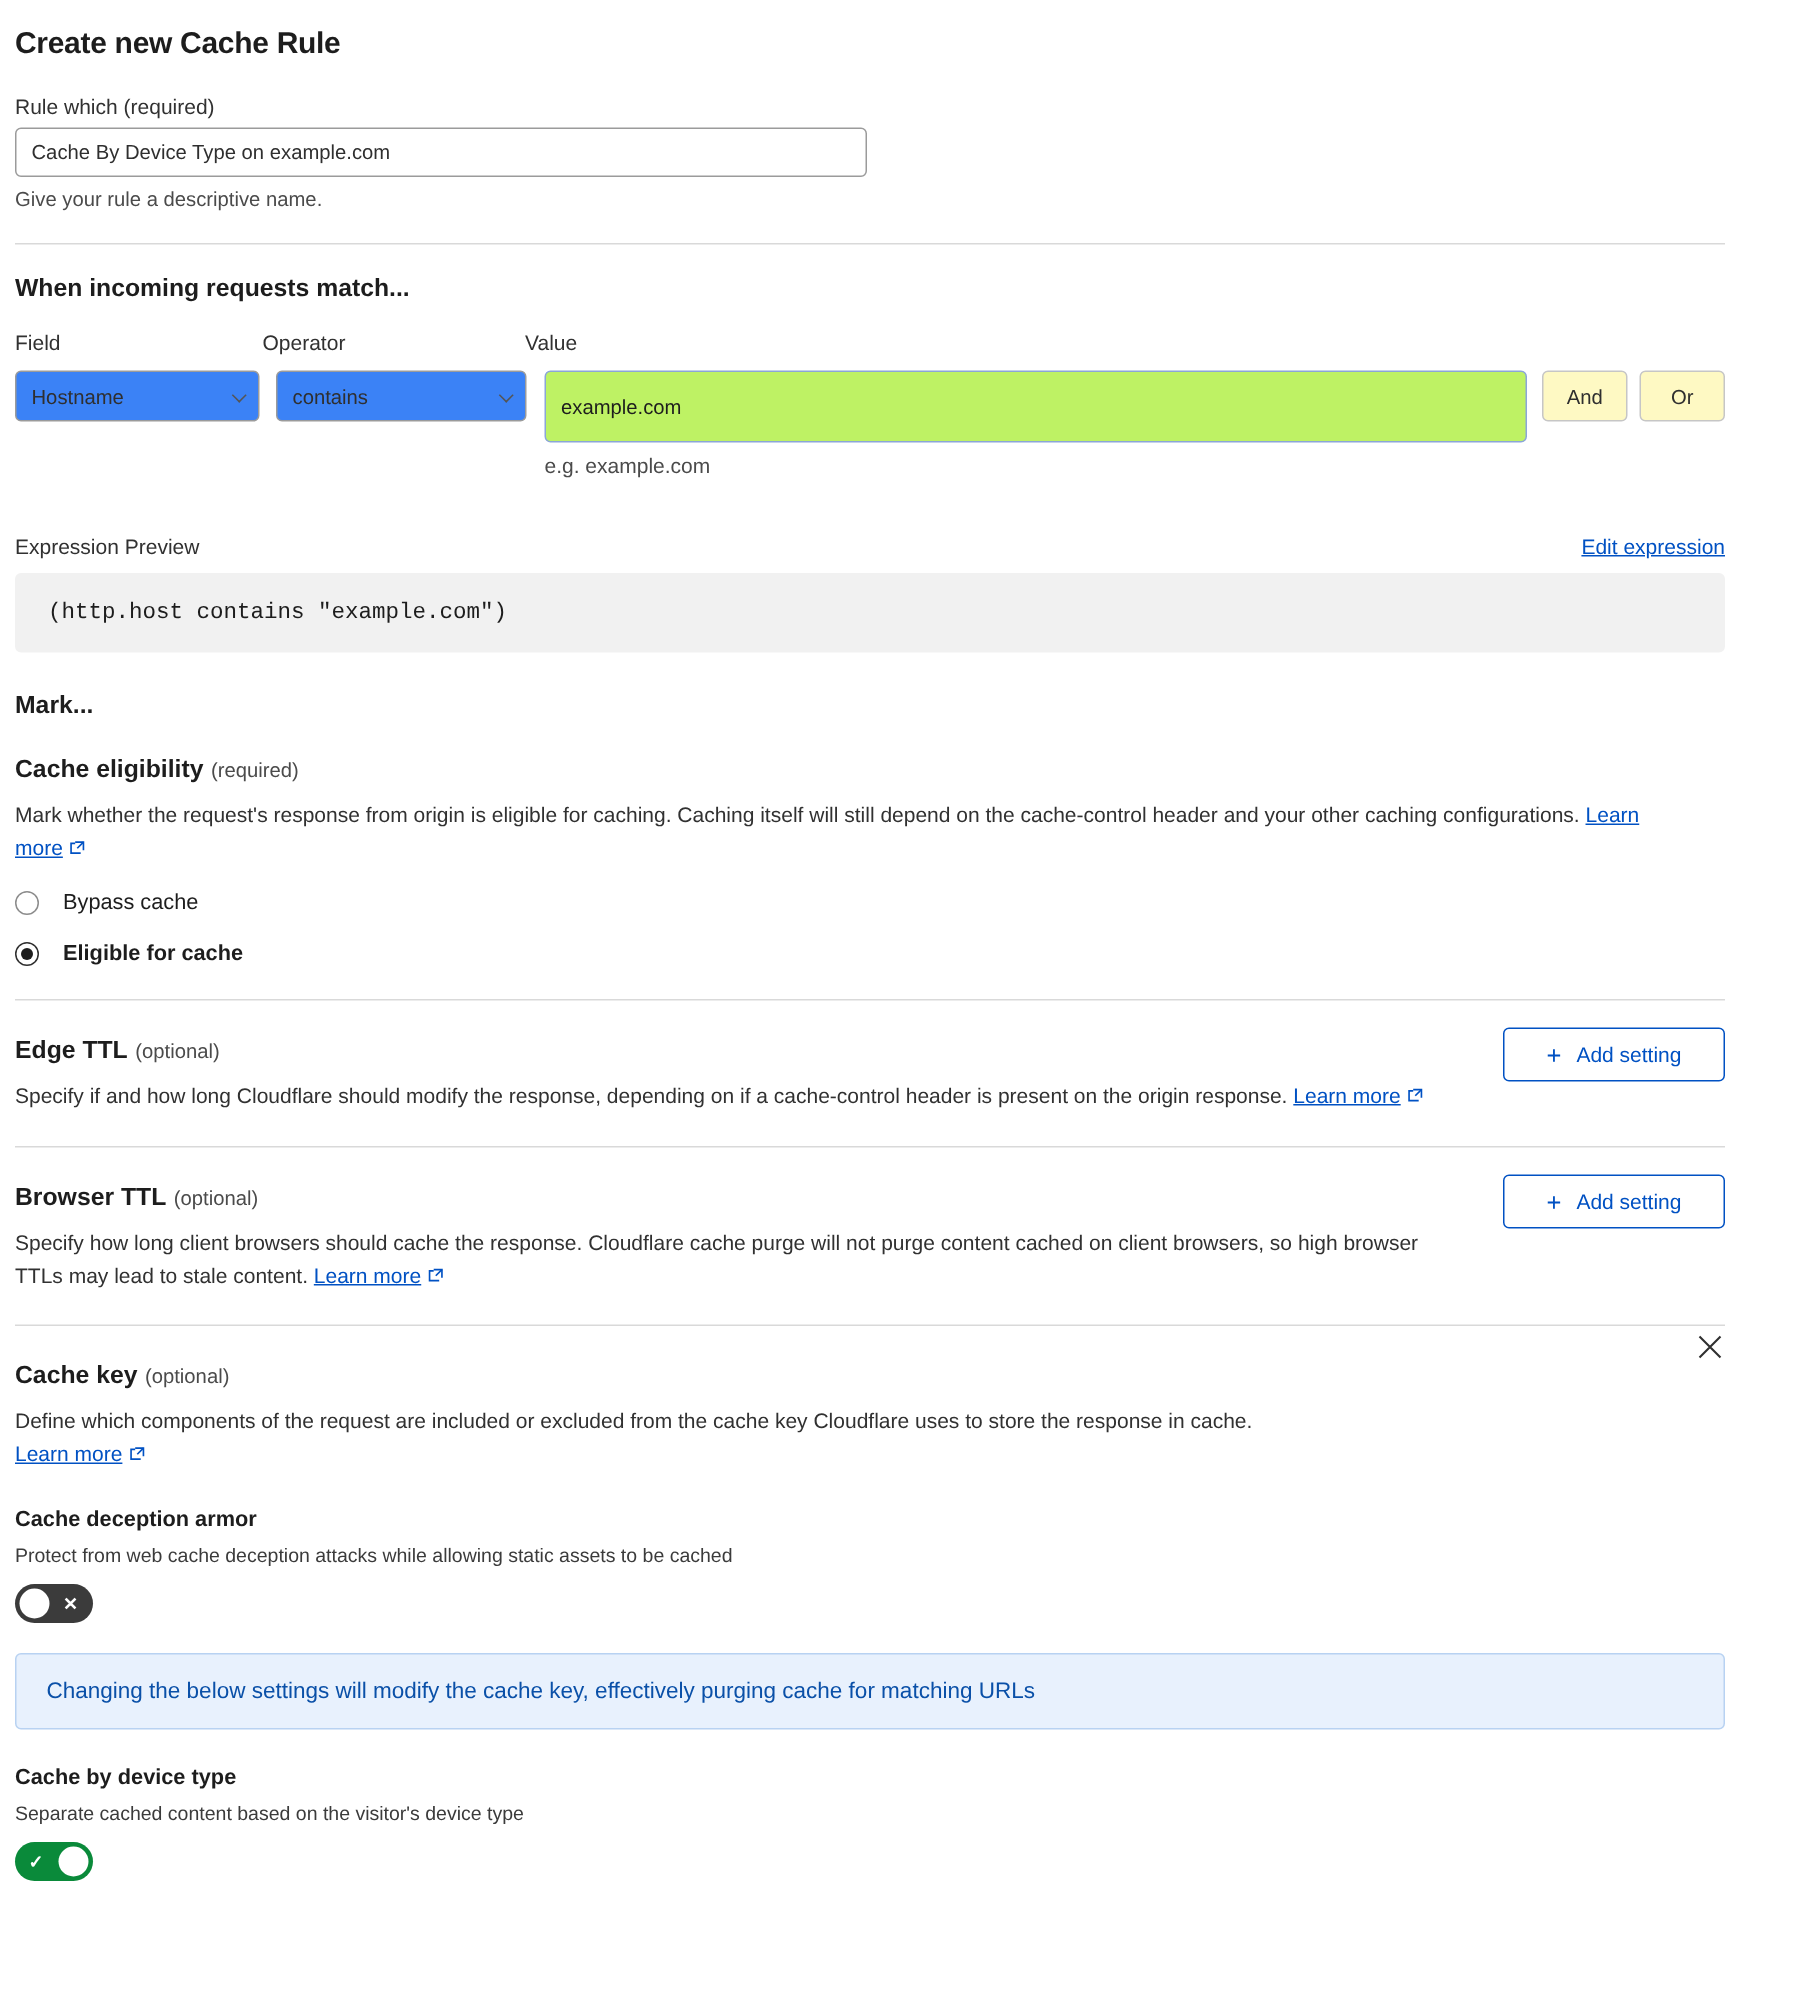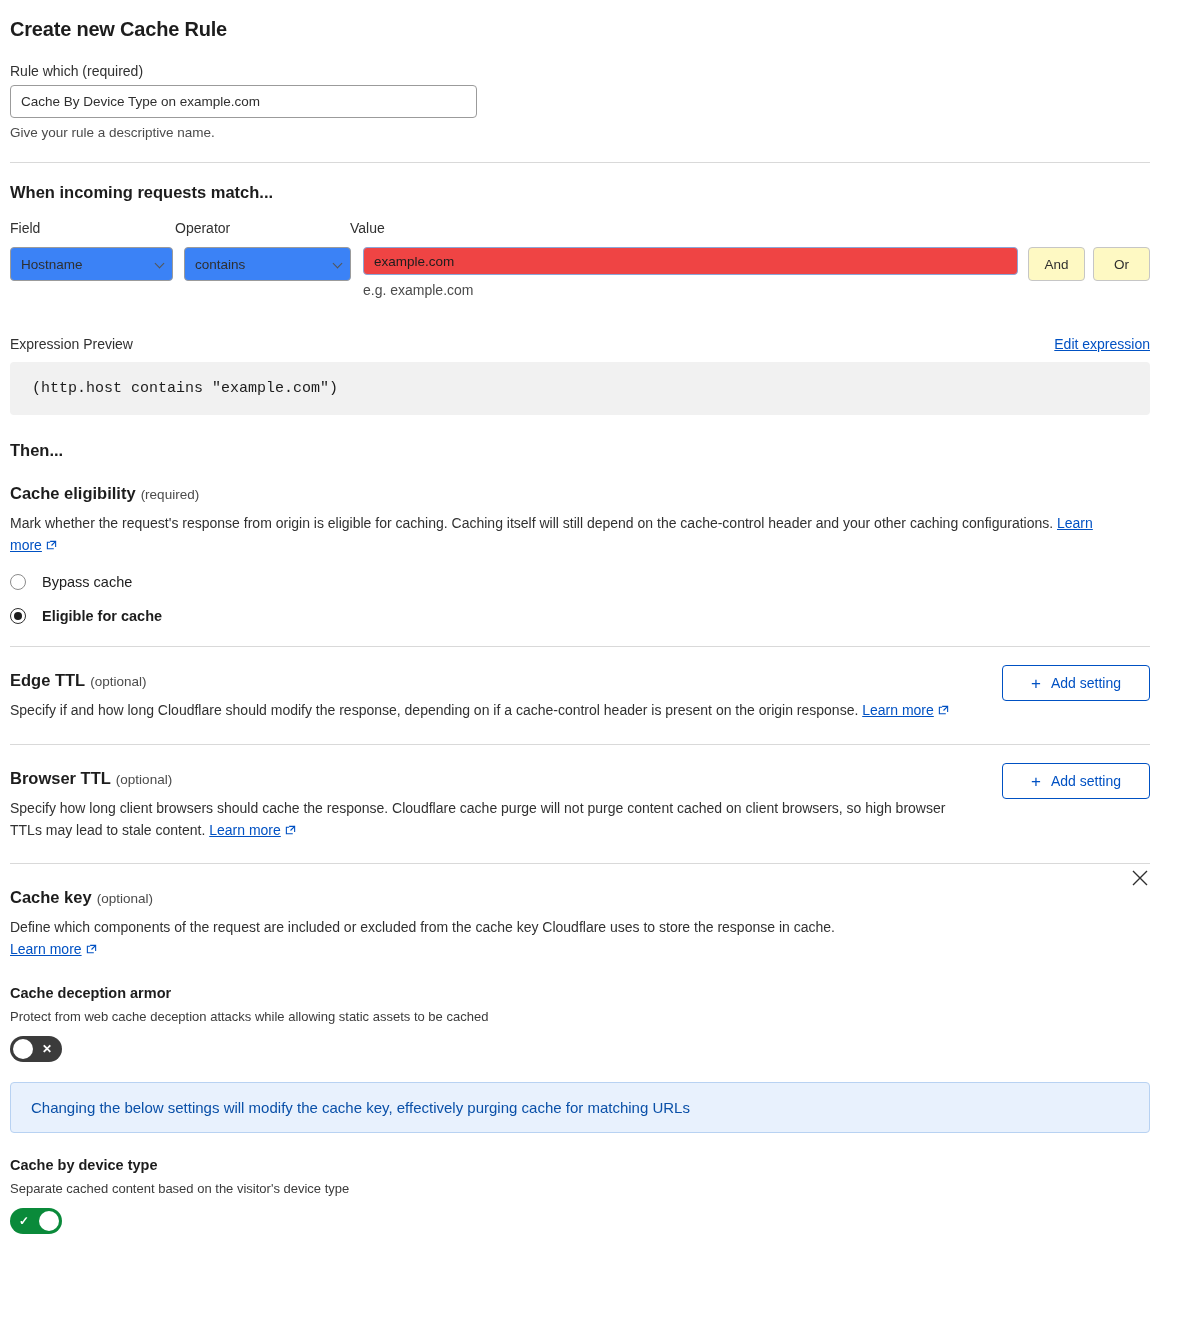--- a/index.html
+++ b/index.html
@@ -41,21 +41,21 @@
     height: 33px;
     border: 1px solid #9b9b9b;
     border-radius: 4px;
     background: #fff;
     font-size: 13.5px;
     font-family: "Liberation Sans", sans-serif;
     color: #2f2f2f;
     padding: 0 10px;
     outline: none;
   }
-  #rule-name-input { width: 467px; }
+  #rule-name-input { width: 568px; }
 
   .divider {
     border: none;
     border-top: 1px solid #d9d9d9;
     margin: 22px 0 0 0;
     height: 0;
   }
   .section-title {
     font-size: 16.5px;
     font-weight: bold;
@@ -109,23 +109,23 @@
     width: 6px; height: 6px;
     border-left: 1.3px solid #555;
     border-bottom: 1.3px solid #555;
     transform: rotate(-45deg);
   }
   #field-select-wrap { width: 163px; margin-right: 11px; }
   #operator-select-wrap { width: 167px; margin-right: 12px; }
   .value-col { flex: 1; }
   #value-input {
     width: 100%;
-    height: 28px;
+    height: 48px;
     border: 1px solid #8ba6d8;
-    background: #ef4444;
+    background: #bef264;
     color: #1d1d1d;
   }
   .value-hint {
     font-size: 14px;
     color: #4b4b4b;
     margin-top: 7px;
   }
   .and-or {
     display: flex;
     margin-left: 10px;
@@ -370,21 +370,21 @@
       <button class="gray-btn">Or</button>
     </div>
   </div>
 
   <div class="expr-head">
     <div class="expr-label">Expression Preview</div>
     <a class="link">Edit expression</a>
   </div>
   <div class="expr-box">(http.host contains "example.com")</div>
 
-  <div class="then-title">Then...</div>
+  <div class="then-title">Mark...</div>
 
   <div class="sub-title">
     <span>Cache eligibility</span><span class="optional">(required)</span>
   </div>
   <div class="body-text">
     <span>Mark whether the request's response from origin is eligible for caching. Caching itself will still depend on the cache-control header and your other caching configurations.</span>
     <a class="inline-link">Learn more</a><span class="ext-icon"><svg width="11" height="11" viewBox="0 0 12 12">
           <path d="M4.5 1.5h6v6" fill="none" stroke="#0051c3" stroke-width="1.2"></path>
           <path d="M10.5 1.5L6 6" fill="none" stroke="#0051c3" stroke-width="1.2"></path>
           <path d="M8.5 9.5h-7v-7h3" fill="none" stroke="#0051c3" stroke-width="1.2"></path>

